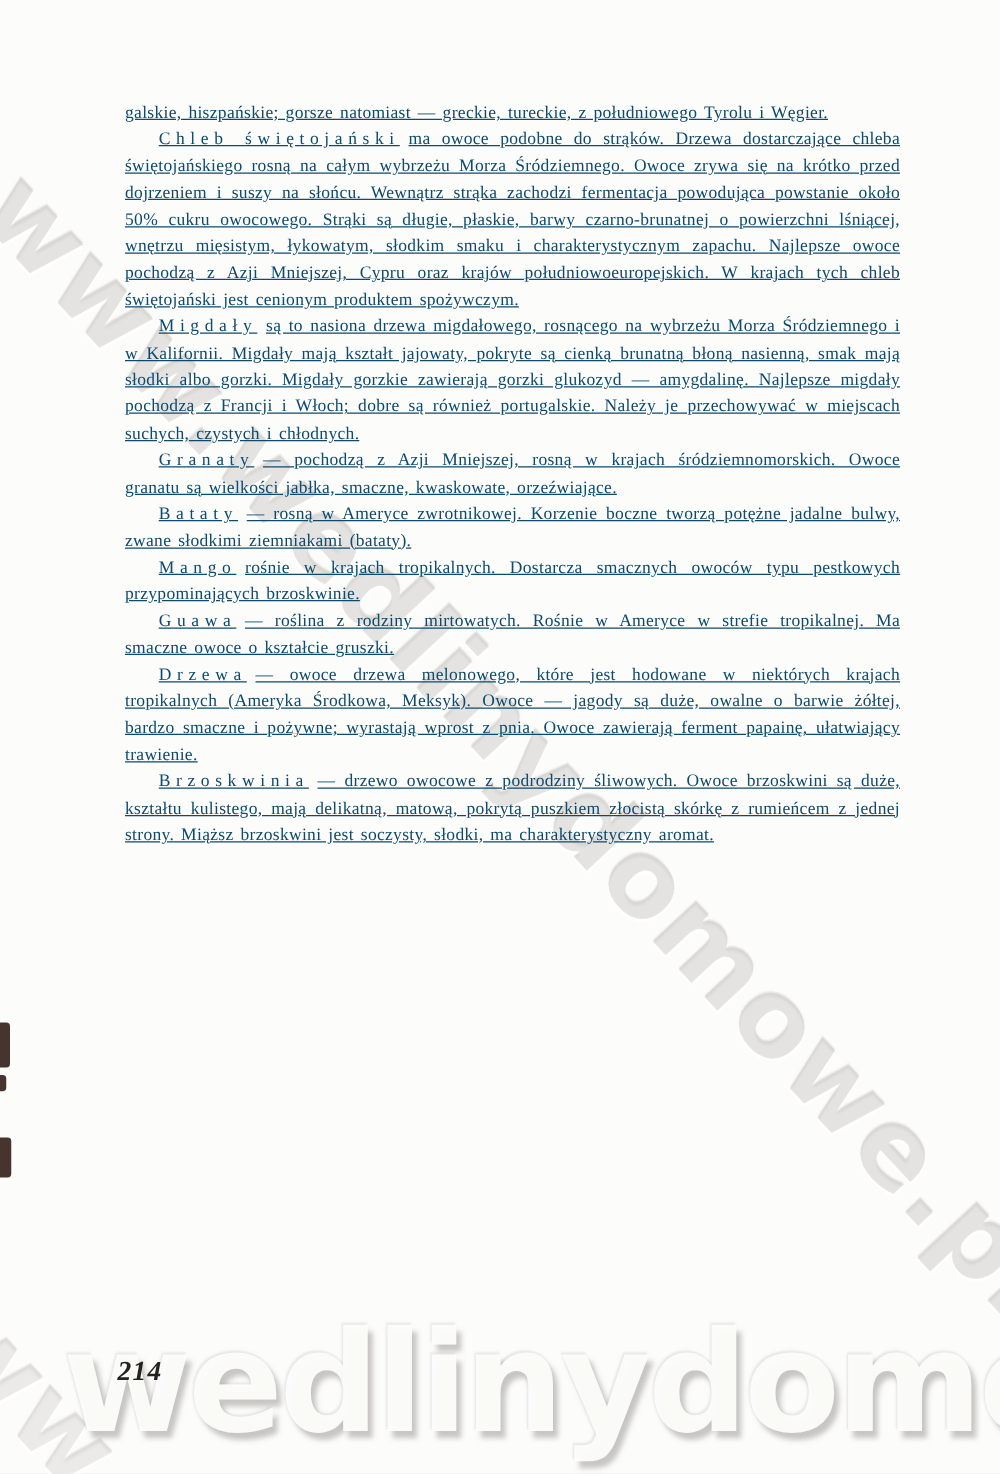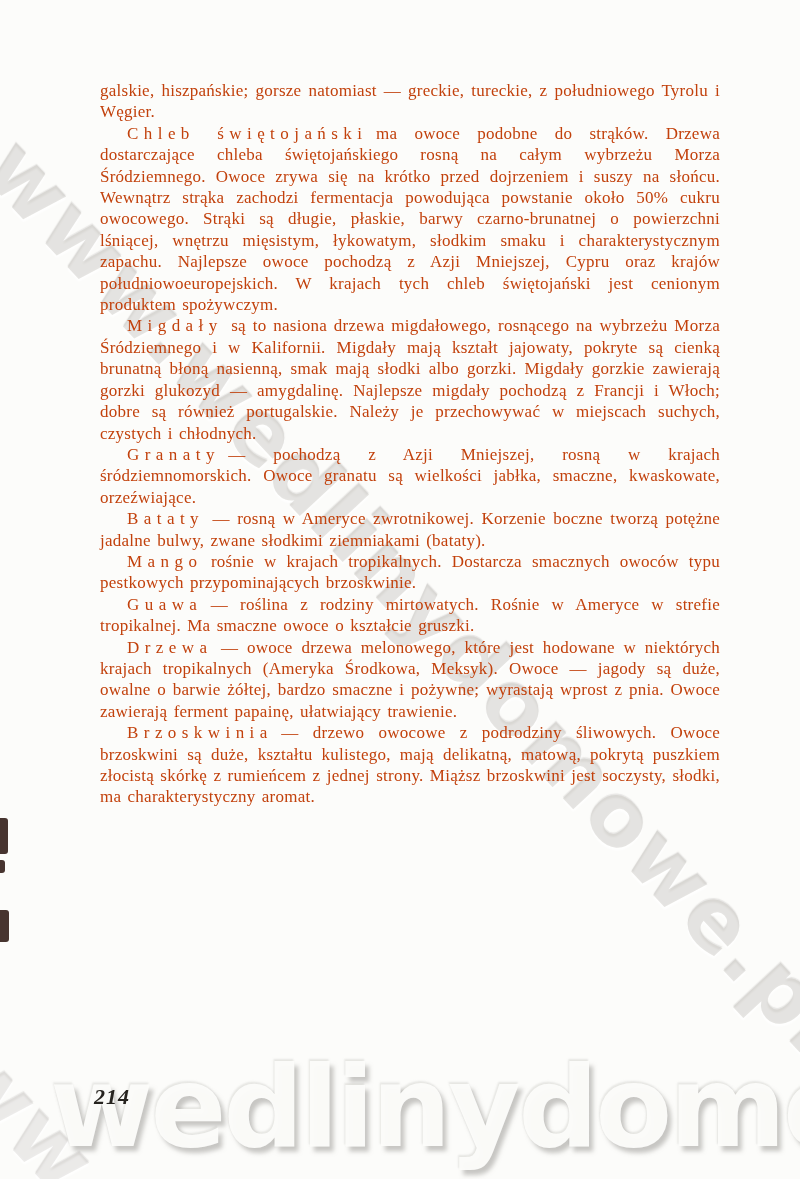--- a/index.html
+++ b/index.html
@@ -12,26 +12,27 @@
     overflow: hidden;
     font-family: "Liberation Serif", "DejaVu Serif", serif;
   }
   
   .text-block {
     position: absolute;
     left: 100px;
     top: 80px;
     width: 620px;
     z-index: 3;
-    color: #c2410c;
-    font-size: 17px;
+    color: #0c4a6e;
+    font-size: 14px;
     line-height: 21.4px;
     letter-spacing: 0.25px;
     word-spacing: 1.8px;
     text-align: justify;
+    text-decoration: underline;
   }
   .text-block p {
     margin: 0;
     padding: 0;
     text-indent: 27px;
   }
   .text-block p.no-indent { text-indent: 0; }
   .text-block .head {
     letter-spacing: 0.32em;
     margin-right: 0.5em;

